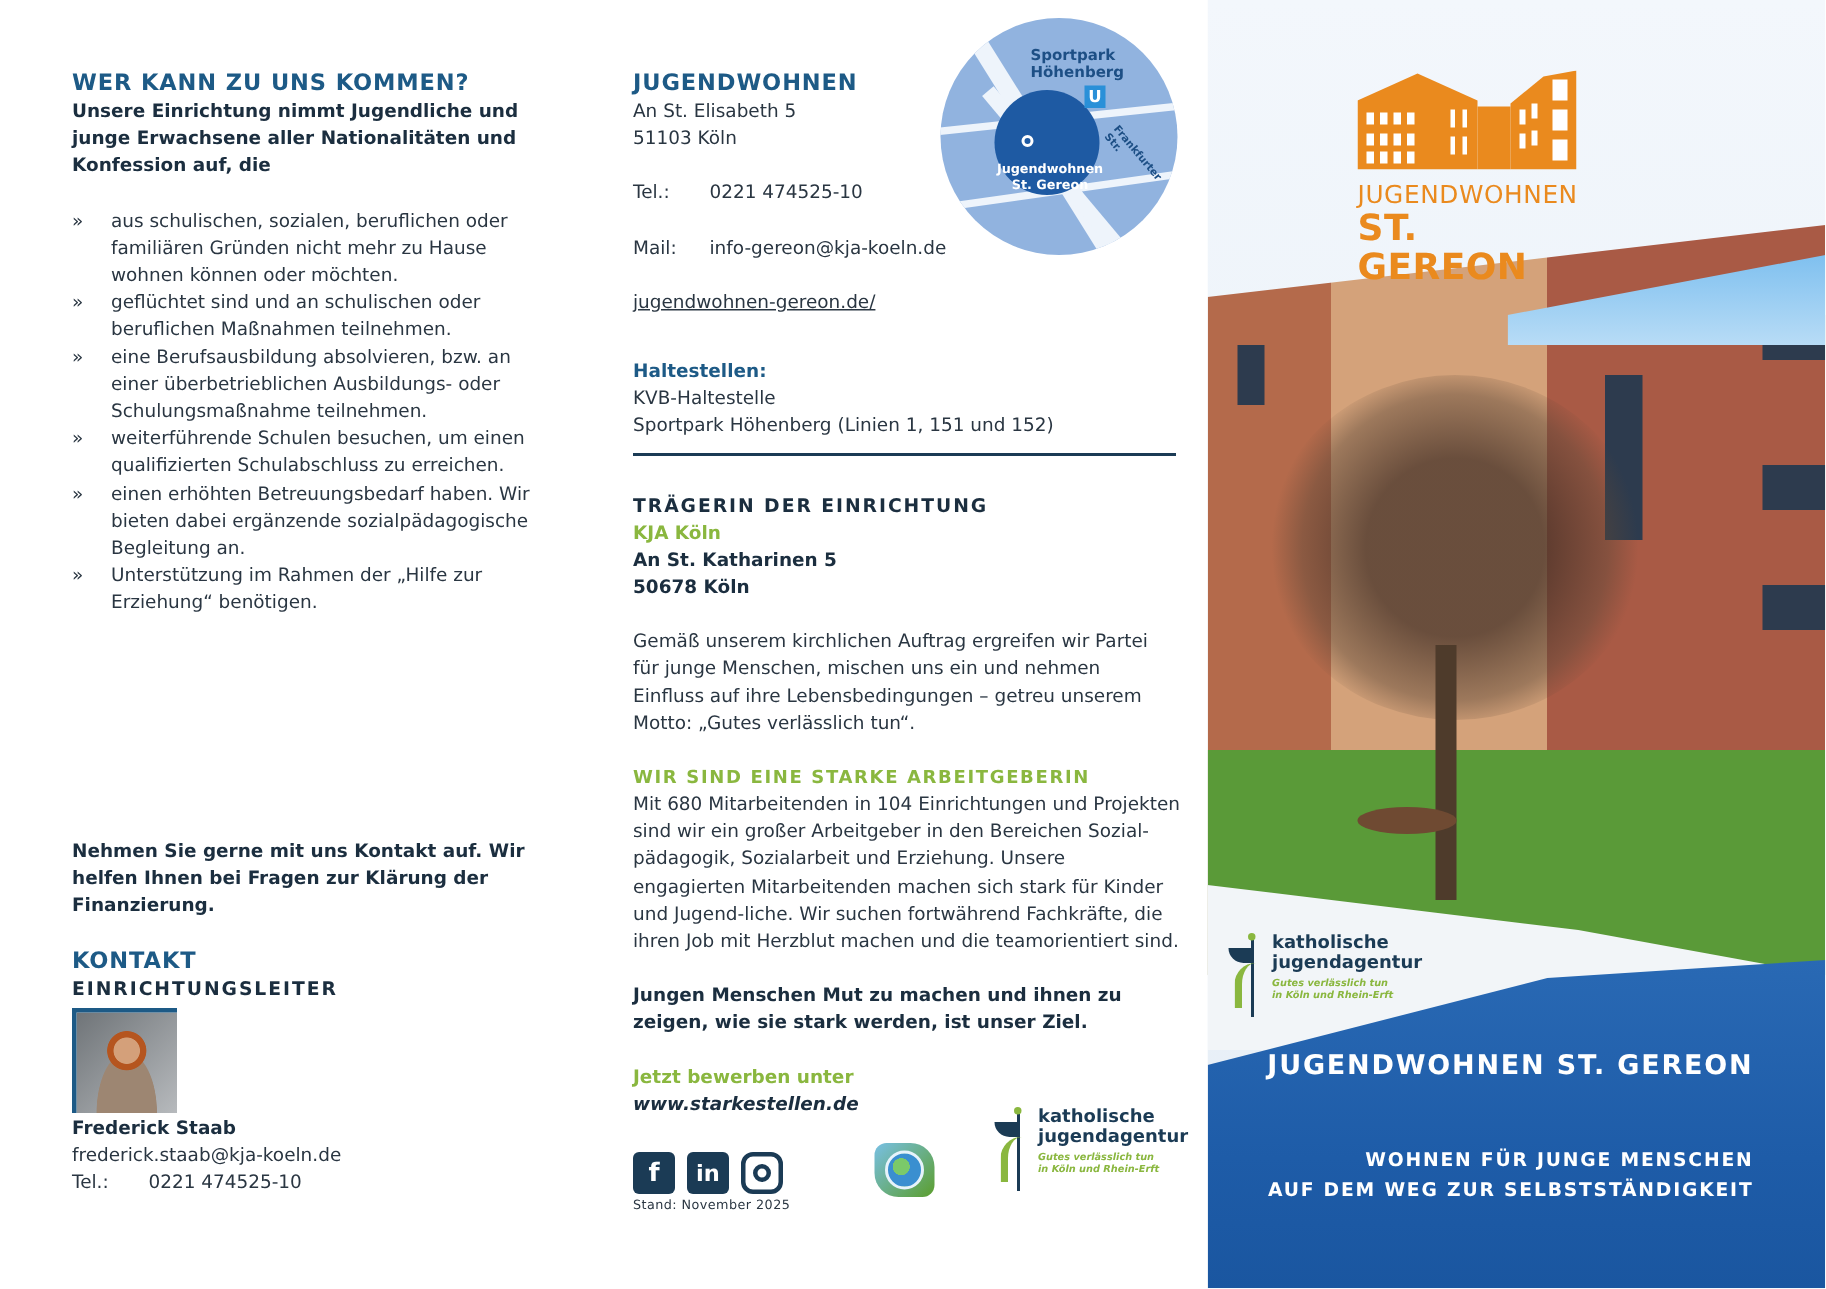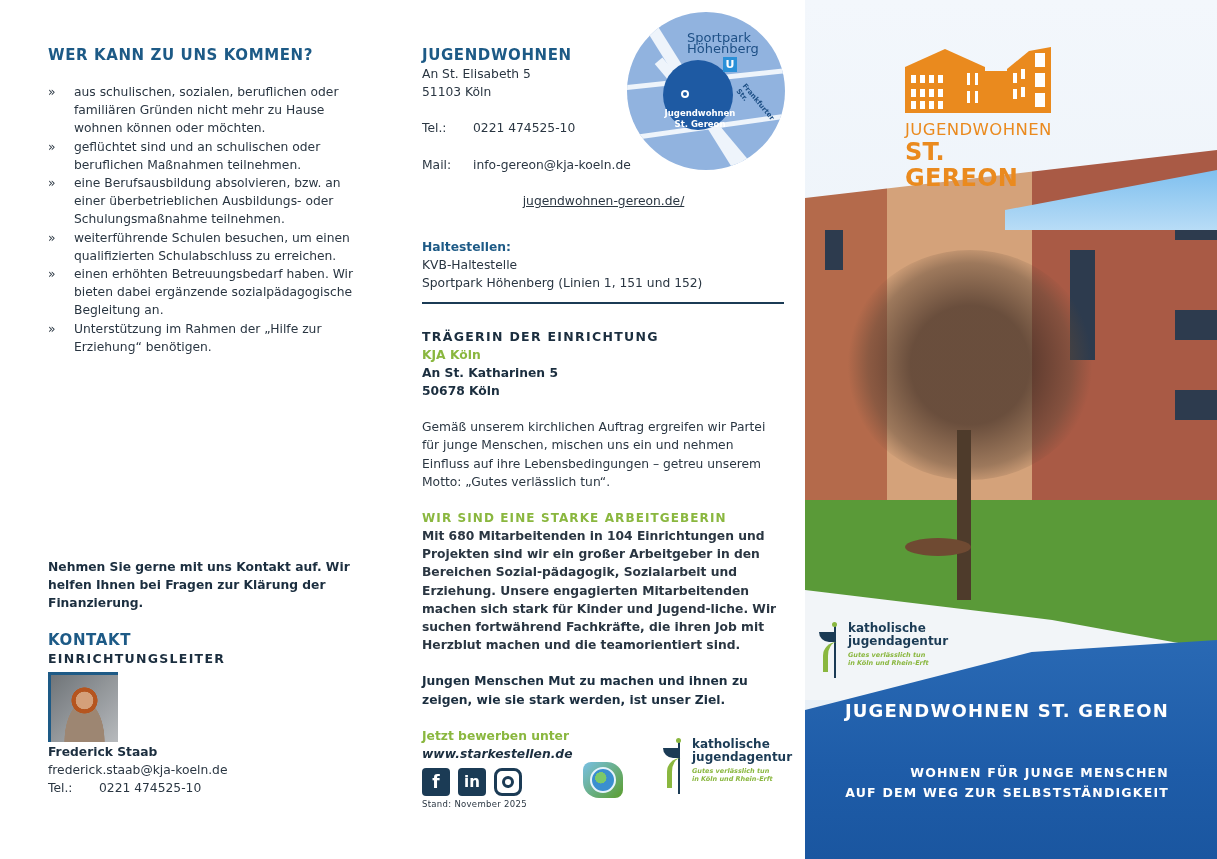--- a/index.html
+++ b/index.html
@@ -29,21 +29,21 @@
                 linear-gradient(135deg, #6f7478, #b7babd); }
 
   .row { display: flex; }
   .lbl { width: 51px; }
 
   .link { text-decoration: underline; color: #2a3642; }
   .rule { border-top: 2px solid #1b3b55; margin: 9px 0 0 0; width: 362px; }
 
   .map { position: absolute; left: 222px; top: 12px; width: 158px; height: 158px; border-radius: 50%; overflow: hidden;
     background: #91b3df; }
-  .map-label { position: absolute; color: #1d4f85; font-weight: normal; font-size: 13px; text-align: center; line-height: 11px; }
+  .map-label { position: absolute; color: #1d4f85; font-weight: bold; font-size: 10px; line-height: 11px; }
   .map-inner { position: absolute; left: 36px; top: 48px; width: 70px; height: 70px; border-radius: 50%; background: #1e5aa3; }
   .map-home { position: absolute; left: 24px; top: 96px; width: 98px; color: #fff; font-weight: bold; font-size: 8.5px; text-align: center; line-height: 11px; }
   .map-ubahn { position: absolute; left: 96px; top: 45px; width: 14px; height: 15px; background: #2a90d8; color: #fff; font-weight: bold; font-size: 11px; text-align: center; line-height: 15px; }
   .map-road { position: absolute; background: #eef4fb; }
   .map-street { position: absolute; color: #1d4f85; font-size: 7px; font-weight: bold; transform: rotate(50deg); }
 
   .social { display: flex; gap: 8px; align-items: center; }
   .soc { width: 28px; height: 28px; background: #1b3b55; border-radius: 4px; color: #fff; font-weight: bold; font-size: 17px; text-align: center; line-height: 28px; }
   .soc.insta { background: transparent; border: 3px solid #1b3b55; border-radius: 8px; position: relative; }
   .soc.insta::after { content: ""; position: absolute; left: 5px; top: 5px; width: 12px; height: 12px; border: 3px solid #1b3b55; border-radius: 50%; box-sizing: border-box; }
@@ -89,20 +89,21 @@
   .kja-cover { position: absolute; left: 18px; top: 622px; }
 
   .cover-title { position: absolute; right: 48px; top: 700px; color: #ffffff; font-weight: bold; font-size: 18px; letter-spacing: 1.2px; text-align: right; }
   .cover-sub { position: absolute; right: 48px; top: 763px; color: #ffffff; font-weight: bold; font-size: 12.5px; letter-spacing: 1.2px; line-height: 20px; text-align: right; }
 </style>
 </head>
 <body>
 
 <section class="panel p1">
   <h2 class="h-blue">WER KANN ZU UNS KOMMEN?</h2>
+  <p class="lead">Unsere Einrichtung nimmt Jugendliche und junge Erwachsene aller Nationalitäten und Konfession auf, die</p>
   <ul class="bullets">
     <li>aus schulischen, sozialen, beruflichen oder familiären Gründen nicht mehr zu Hause wohnen können oder möchten.</li>
     <li>geflüchtet sind und an schulischen oder beruflichen Maßnahmen teilnehmen.</li>
     <li>eine Berufsausbildung absolvieren, bzw. an einer überbetrieblichen Ausbildungs- oder Schulungsmaßnahme teilnehmen.</li>
     <li>weiterführende Schulen besuchen, um einen qualifizierten Schulabschluss zu erreichen.</li>
     <li>einen erhöhten Betreuungsbedarf haben. Wir bieten dabei ergänzende sozialpädagogische Begleitung an.</li>
     <li>Unterstützung im Rahmen der „Hilfe zur Erziehung“ benötigen.</li>
   </ul>
 
   <p class="lead" style="position:absolute; top:558px; left:48px; width:320px;">Nehmen Sie gerne mit uns Kontakt auf. Wir helfen Ihnen bei Fragen zur Klärung der Finanzierung.</p>
@@ -126,21 +127,21 @@
   <div class="body">51103 Köln</div>
 
   <div class="body row" style="margin-top:18px;">
     <span class="lbl">Tel.:</span>
     <span>0221 474525-10</span>
   </div>
   <div class="body row" style="margin-top:18px;">
     <span class="lbl">Mail:</span>
     <span>info-gereon@kja-koeln.de</span>
   </div>
-  <div class="body link" style="margin-top:18px;text-align:center;">jugendwohnen-gereon.de/</div>
+  <div class="body link" style="margin-top:18px;">jugendwohnen-gereon.de/</div>
 
   <div class="body bold" style="margin-top:28px; color:#1d5a86;">Haltestellen:</div>
   <div class="body">KVB-Haltestelle</div>
   <div class="body">Sportpark Höhenberg (Linien 1, 151 und 152)</div>
   <div class="rule"></div>
 
   <div class="map">
     <div class="map-road" style="left:62px; top:-10px; width:12px; height:190px; transform:rotate(-32deg);"></div>
     <div class="map-road" style="left:-10px; top:64px; width:190px; height:5px; transform:rotate(-6deg);"></div>
     <div class="map-road" style="left:-10px; top:112px; width:190px; height:5px; transform:rotate(-8deg);"></div>
@@ -160,21 +161,21 @@
   </div>
 
   <h3 class="h-dark" style="margin-top:24px;">TRÄGERIN DER EINRICHTUNG</h3>
   <div class="body green">KJA Köln</div>
   <div class="body bold">An St. Katharinen 5</div>
   <div class="body bold">50678 Köln</div>
 
   <p class="body" style="margin-top:18px; width:362px;">Gemäß unserem kirchlichen Auftrag ergreifen wir Partei für junge Menschen, mischen uns ein und nehmen Einfluss auf ihre Lebensbedingungen – getreu unserem Motto: „Gutes verlässlich tun“.</p>
 
   <h3 class="h-green" style="margin-top:18px;">WIR SIND EINE STARKE ARBEITGEBERIN</h3>
-  <p class="body" style="width:365px;font-weight:bold;">Mit 680 Mitarbeitenden in 104 Einrichtungen und Projekten sind wir ein großer Arbeitgeber in den Bereichen Sozial-pädagogik, Sozialarbeit und Erziehung. Unsere engagierten Mitarbeitenden machen sich stark für Kinder und Jugend-liche. Wir suchen fortwährend Fachkräfte, die ihren Job mit Herzblut machen und die teamorientiert sind.</p>
+  <p class="body" style="width:365px;">Mit 680 Mitarbeitenden in 104 Einrichtungen und Projekten sind wir ein großer Arbeitgeber in den Bereichen Sozial-pädagogik, Sozialarbeit und Erziehung. Unsere engagierten Mitarbeitenden machen sich stark für Kinder und Jugend-liche. Wir suchen fortwährend Fachkräfte, die ihren Job mit Herzblut machen und die teamorientiert sind.</p>
 
   <p class="lead" style="margin-top:18px; width:350px;">Jungen Menschen Mut zu machen und ihnen zu zeigen, wie sie stark werden, ist unser Ziel.</p>
 
   <div class="body green" style="margin-top:18px;">Jetzt bewerben unter</div>
   <div class="body bold" style="font-style:italic;">www.starkestellen.de</div>
 
   <div style="position:absolute; left:17px; top:768px;">
     <div class="social">
       <div class="soc">f</div>
       <div class="soc" style="font-size:15px;">in</div>

